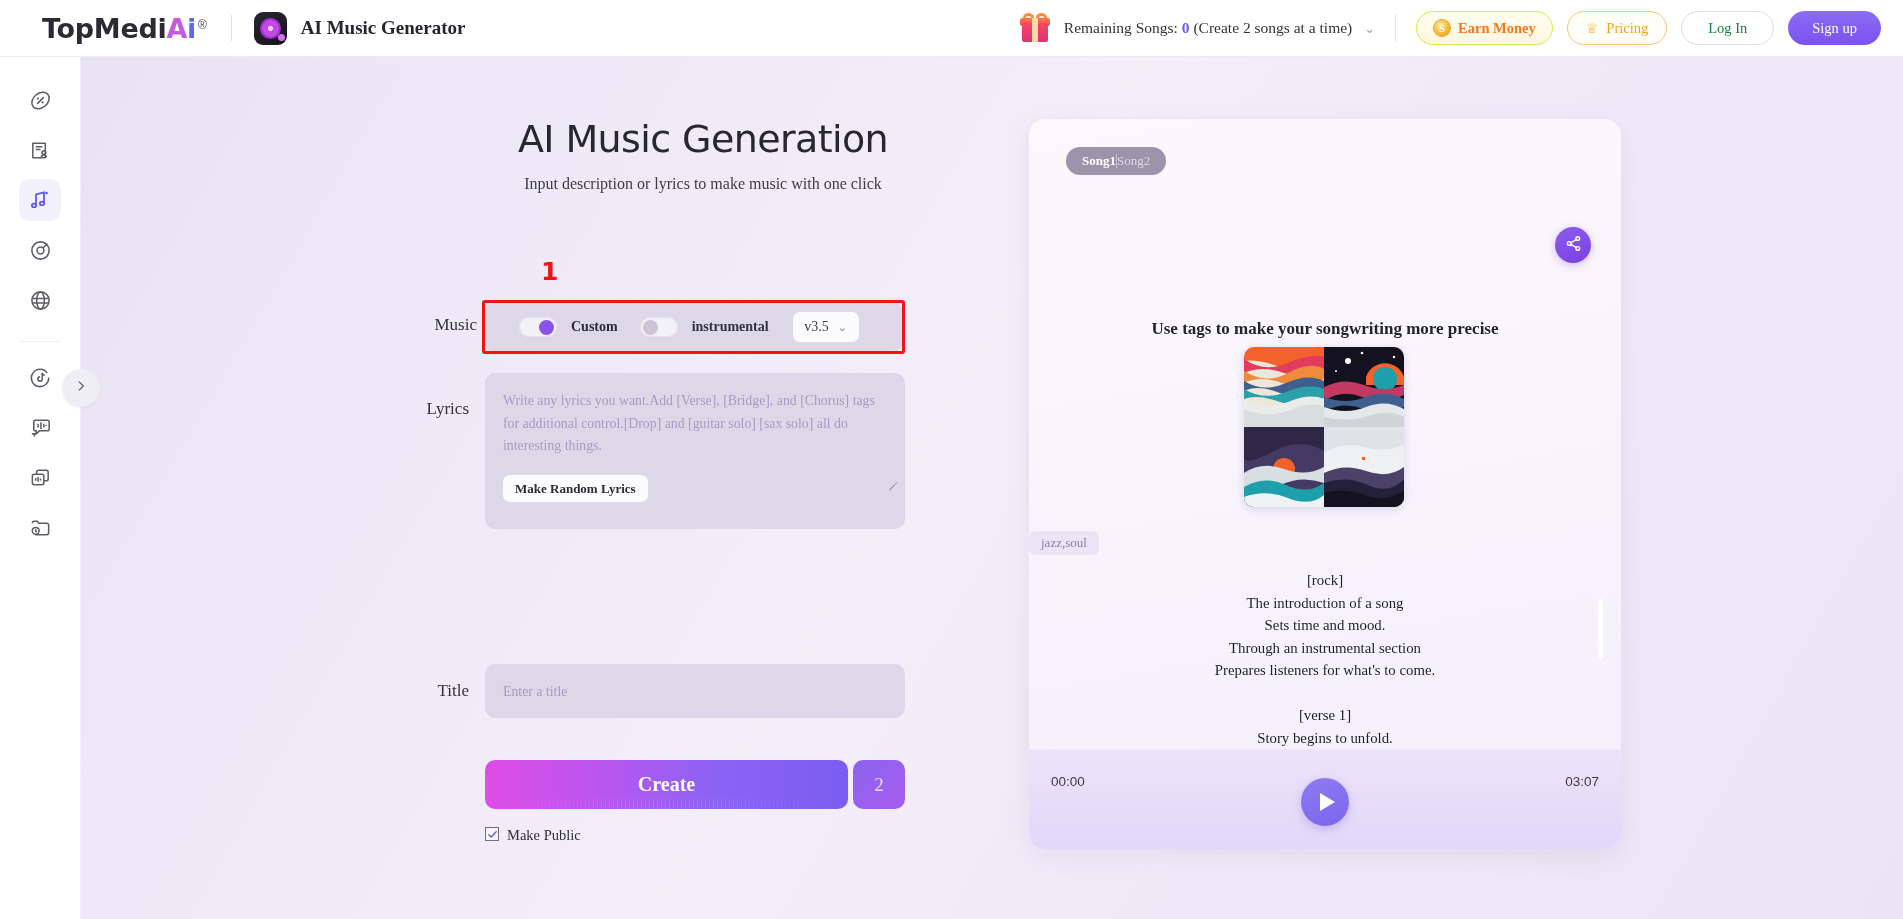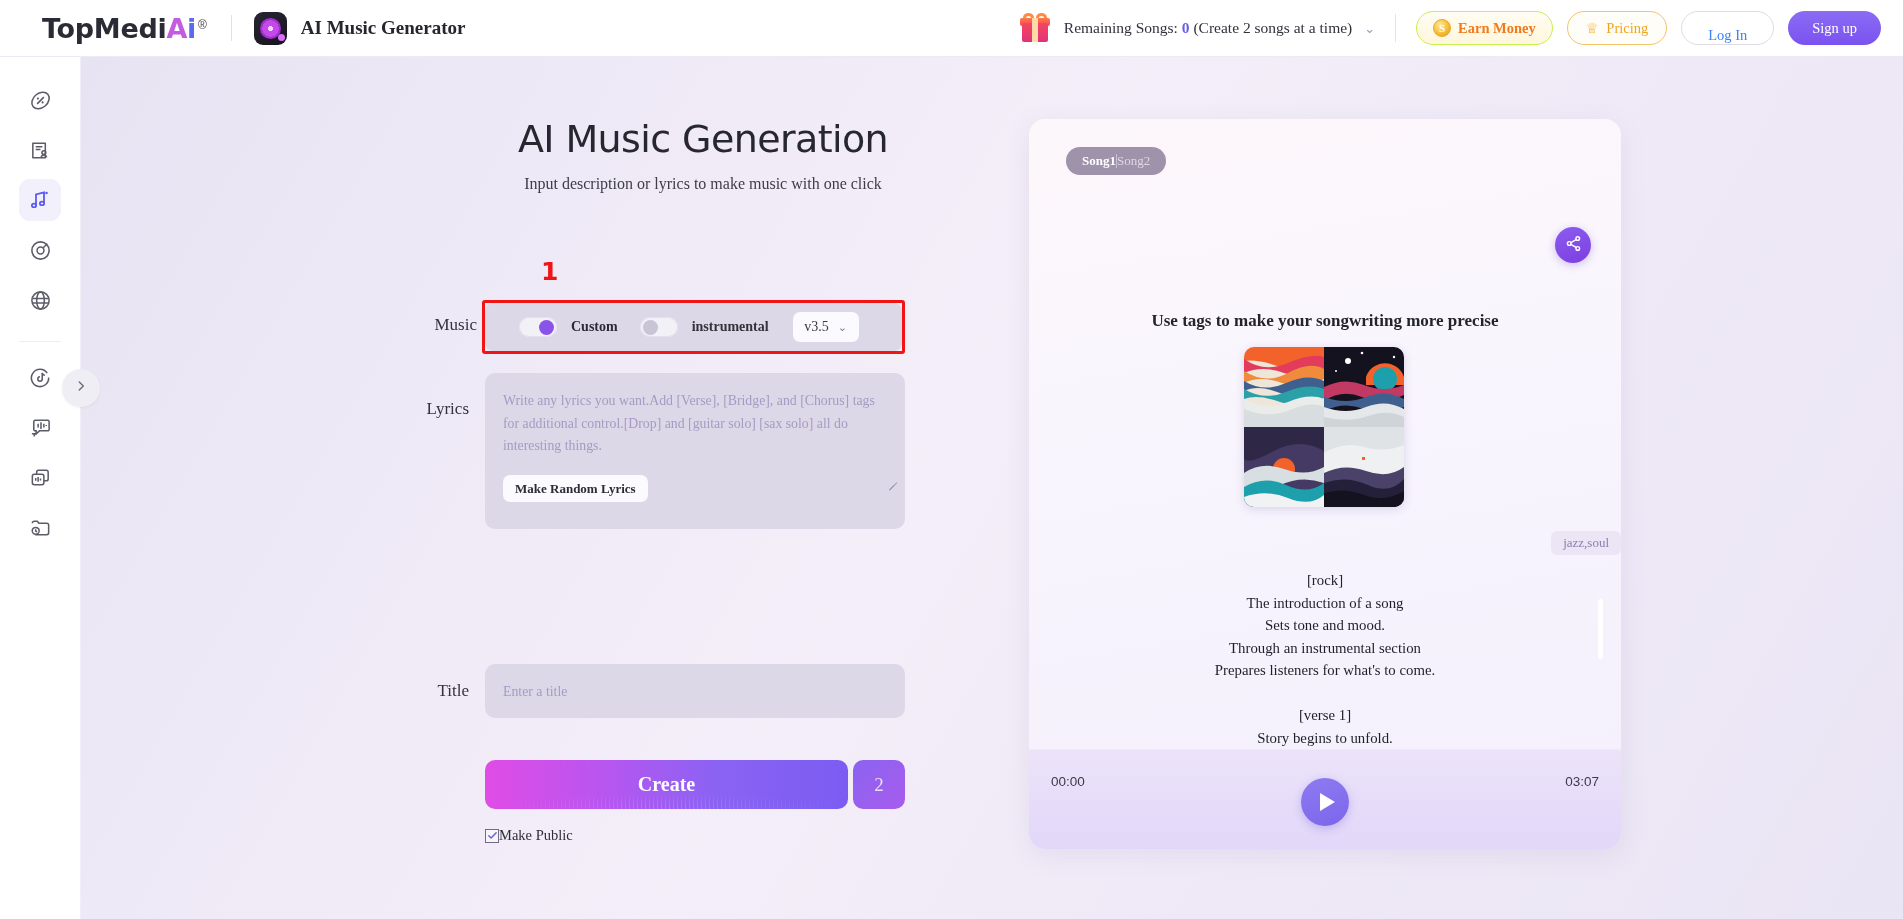--- a/index.html
+++ b/index.html
@@ -79,21 +79,21 @@
     border: 1.5px solid #e8a823; color:#fff; font-size:11px; font-weight:700;
     display:flex; align-items:center; justify-content:center; flex:none;
   }
   .btn-pricing {
     padding: 0 18px; margin-left: 14px; border: 1.4px solid #f3c66a;
     background: #fffdf8; color: #f0a51e; gap: 8px;
   }
   .crown { font-size: 14px; color: #f2b01e; }
   .btn-login {
     padding: 0 26px; margin-left: 14px; border: 1.3px solid #dedbe8;
-    background:#fff; color: #3b82f6; align-items: flex-end;
+    background:#fff; color: #15803d;
   }
   .btn-signup {
     padding: 0 24px; margin-left: 14px; border:none;
     background: linear-gradient(180deg,#8b6cf5 0%, #7a52ef 100%);
     color:#fff;
   }
 
   
   .rail {
     position: absolute; top: 57px; left: 0; width: 81px; height: 862px;
@@ -233,21 +233,21 @@
     font-family:"Liberation Serif", serif;
   }
   .create-count {
     width: 52px; border-radius: 10px;
     background: linear-gradient(135deg,#8b63f1 0%, #a85ced 100%);
     display:flex; align-items:center; justify-content:center;
     color:#e8dcfb; font-size: 19px; font-family:"Liberation Serif", serif; cursor:pointer;
   }
 
   .public-row {
-    position:absolute; left: 82px; top: 770px; display:flex; align-items:center; cursor:pointer;
+    position:absolute; left: 82px; top: 770px; display:flex; gap:8px; cursor:pointer;
   }
   .cb { width: 14px; height: 14px; border: 1.3px solid #736c88; background:#f6f4fa;
         display:flex; align-items:center; justify-content:center; }
   .cb svg { display:block; }
   .public-lbl { font-size: 14.5px; color:#2e2e38; font-family:"Liberation Serif", serif; }
 
   
   .res-card {
     position:absolute; left: 948px; top: 62px; width: 592px; height: 730px;
     border-radius: 16px;
@@ -264,30 +264,30 @@
   .song-tab.off { color:#ded8e6; }
   .tab-div { width:1px; height: 14px; background:#c8c0d3; }
 
   .share-btn {
     position:absolute; right: 30px; top: 108px; width: 36px; height: 36px;
     border-radius: 50%; background: linear-gradient(160deg,#8b5cf0 0%, #7c3fe0 100%);
     display:flex; align-items:center; justify-content:center; cursor:pointer;
     box-shadow: 0 2px 8px rgba(110,60,200,.3);
   }
   .res-head {
-    position:absolute; left:0; top: 192px; width: 592px; text-align:center;
+    position:absolute; left:0; top: 200px; width: 592px; text-align:center;
     font-size: 17px; font-weight: 700; color:#24242d; font-family:"Liberation Serif", serif;
   }
   .cover {
     position:absolute; left: 215px; top: 228px; width: 160px; height: 160px;
     border-radius: 10px; overflow:hidden; box-shadow: 0 2px 10px rgba(80,60,120,.18);
     background:#eee;
   }
   .genre-chip {
-    position:absolute; left: 0; top: 412px; width: 592px; text-align:right;
+    position:absolute; left: 0; top: 412px; width: 592px; text-align:left;
   }
   .genre-chip span {
     display:inline-block; padding: 4px 12px; border-radius: 6px;
     background: #ece5f6; color:#8a7fae; font-size: 13px;
     font-family:"Liberation Serif", serif;
   }
   .lyr-area {
     position:absolute; left: 24px; top: 450px; width: 544px; height: 255px;
     overflow: hidden; text-align:center;
   }
@@ -609,21 +609,21 @@
       </svg>
     </div>
 
     <div class="genre-chip">
       <span>jazz,soul</span>
     </div>
 
     <div class="lyr-area">
       <div class="lyr-line">[rock]</div>
       <div class="lyr-line">The introduction of a song</div>
-      <div class="lyr-line">Sets tone and mood.</div>
+      <div class="lyr-line">Sets time and mood.</div>
       <div class="lyr-line">Through an instrumental section</div>
       <div class="lyr-line">Prepares listeners for what's to come.</div>
       <div class="lyr-line">&nbsp;</div>
       <div class="lyr-line">[verse 1]</div>
       <div class="lyr-line">Story begins to unfold.</div>
       <div class="lyr-line">Features the main narrative.</div>
       <div class="lyr-line">Varies in lyrics with each appearance</div>
       <div class="lyr-line">Melody may remain consistent</div>
     </div>
 

